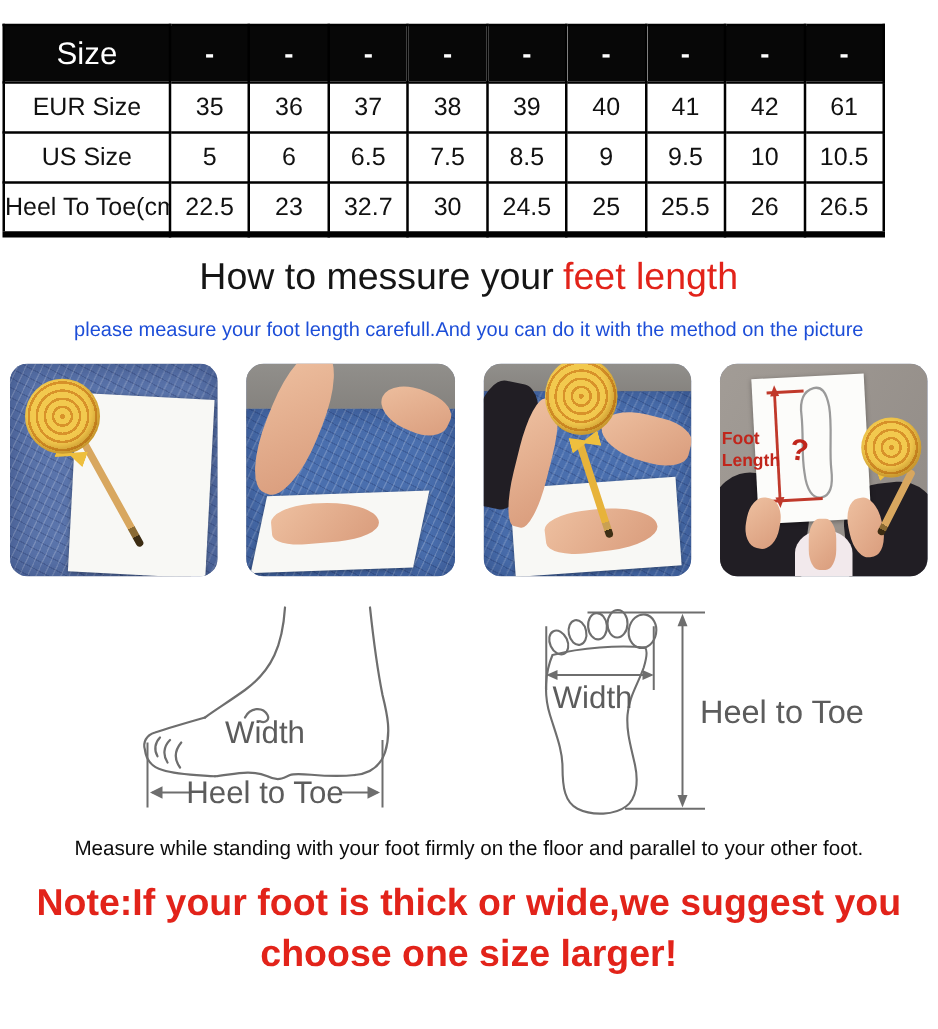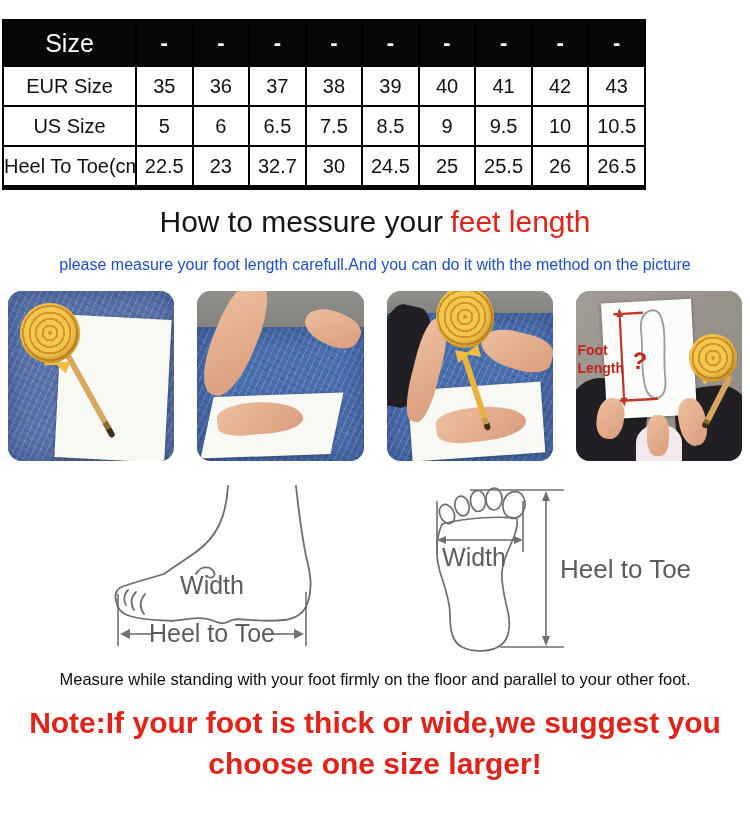--- a/index.html
+++ b/index.html
@@ -1,20 +1,20 @@
 <!DOCTYPE html>
 <html><head>
 <meta charset="utf-8">
 <style>
   html,body{margin:0;padding:0;background:#fff;}
   .page{width:750px;height:823px;overflow:hidden;background:#fff;
         font-family:"Liberation Sans",sans-serif;color:#151515;}
 
   
-  table.size-table{width:644px;margin:19px 2px 0;border-collapse:collapse;
+  table.size-table{width:706px;margin:19px 2px 0;border-collapse:collapse;
         table-layout:fixed;border:2px solid #000;border-bottom:5px solid #000;}
   .size-table col.c-label{width:133px;}
   .size-table th,.size-table td{border:2px solid #000;text-align:center;
         vertical-align:middle;padding:0;overflow:hidden;white-space:nowrap;}
   .size-table tr.head th{background:#070707;color:#fff;height:44px;
         font-weight:normal;font-size:25px;}
   .size-table tr.head th.dash{font-weight:bold;font-size:22px;}
   .size-table tr.body td{height:38px;font-size:20px;color:#111;}
   .size-table td.rowlabel{font-size:17.5px;}
 
@@ -80,21 +80,21 @@
       <tr class="body">
         <td class="rowlabel">EUR Size</td>
         <td>35</td>
         <td>36</td>
         <td>37</td>
         <td>38</td>
         <td>39</td>
         <td>40</td>
         <td>41</td>
         <td>42</td>
-        <td>43</td>
+        <td>61</td>
       </tr>
       <tr class="body">
         <td class="rowlabel">US Size</td>
         <td>5</td>
         <td>6</td>
         <td>6.5</td>
         <td>7.5</td>
         <td>8.5</td>
         <td>9</td>
         <td>9.5</td>

